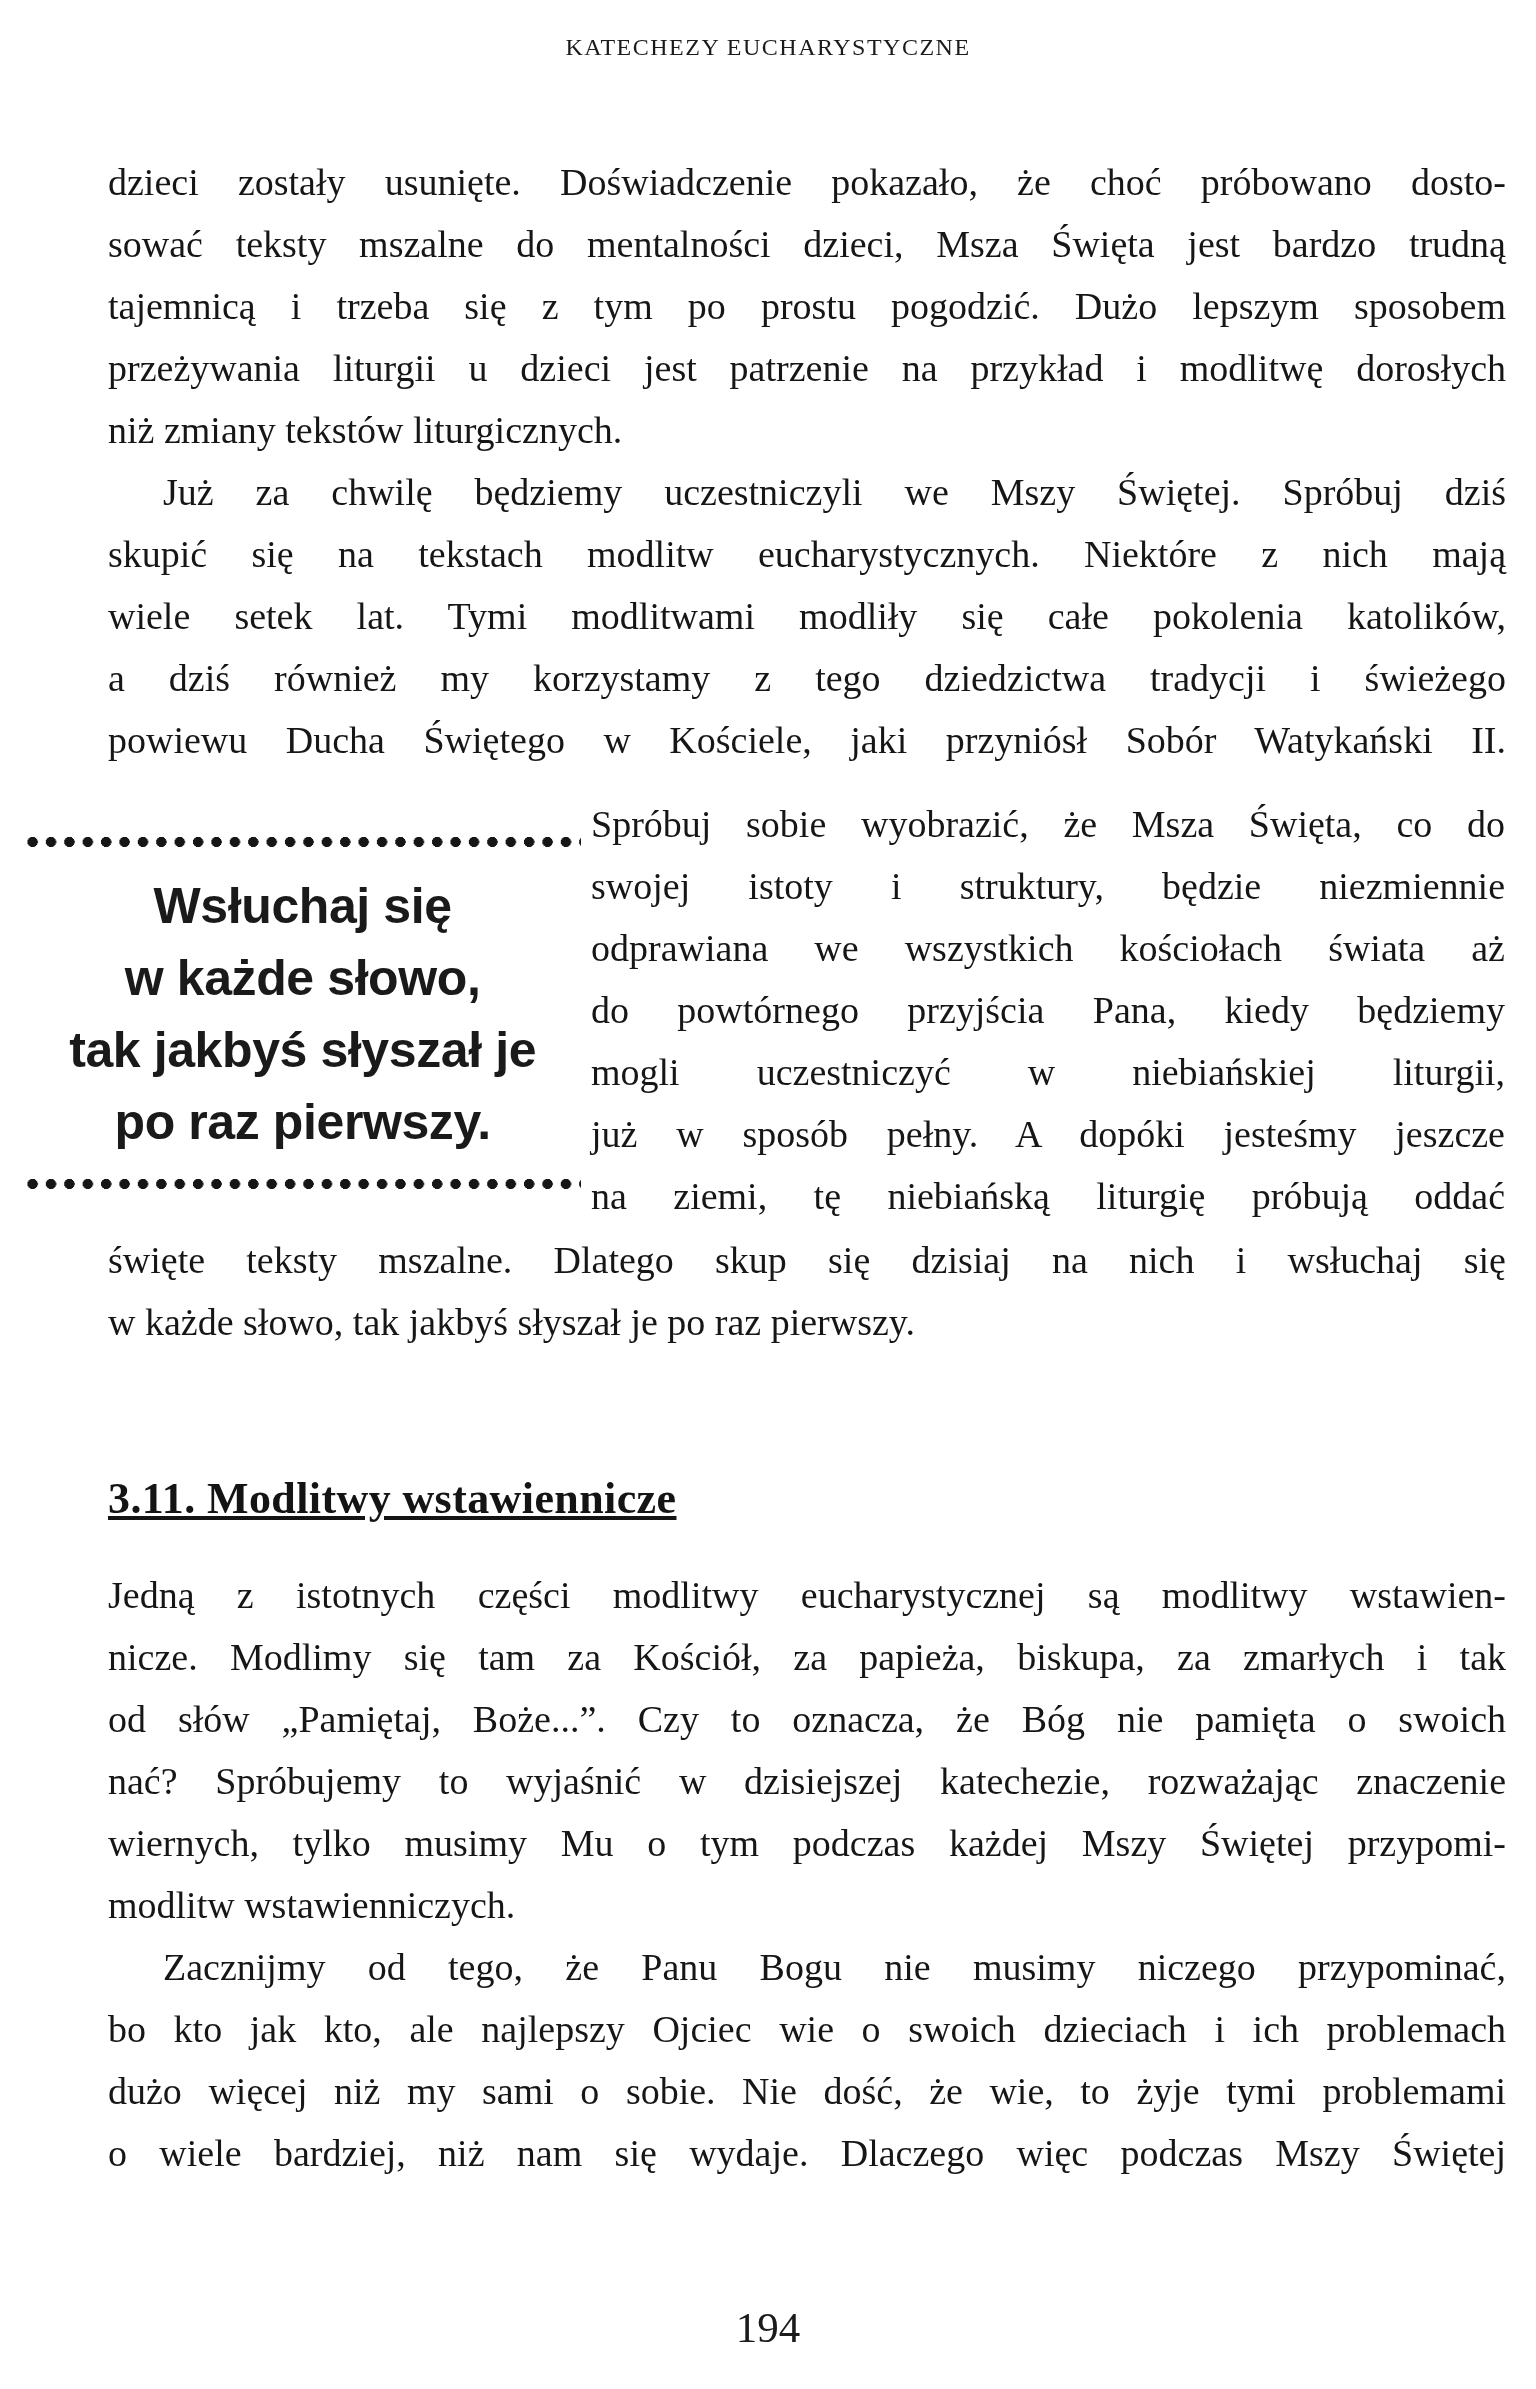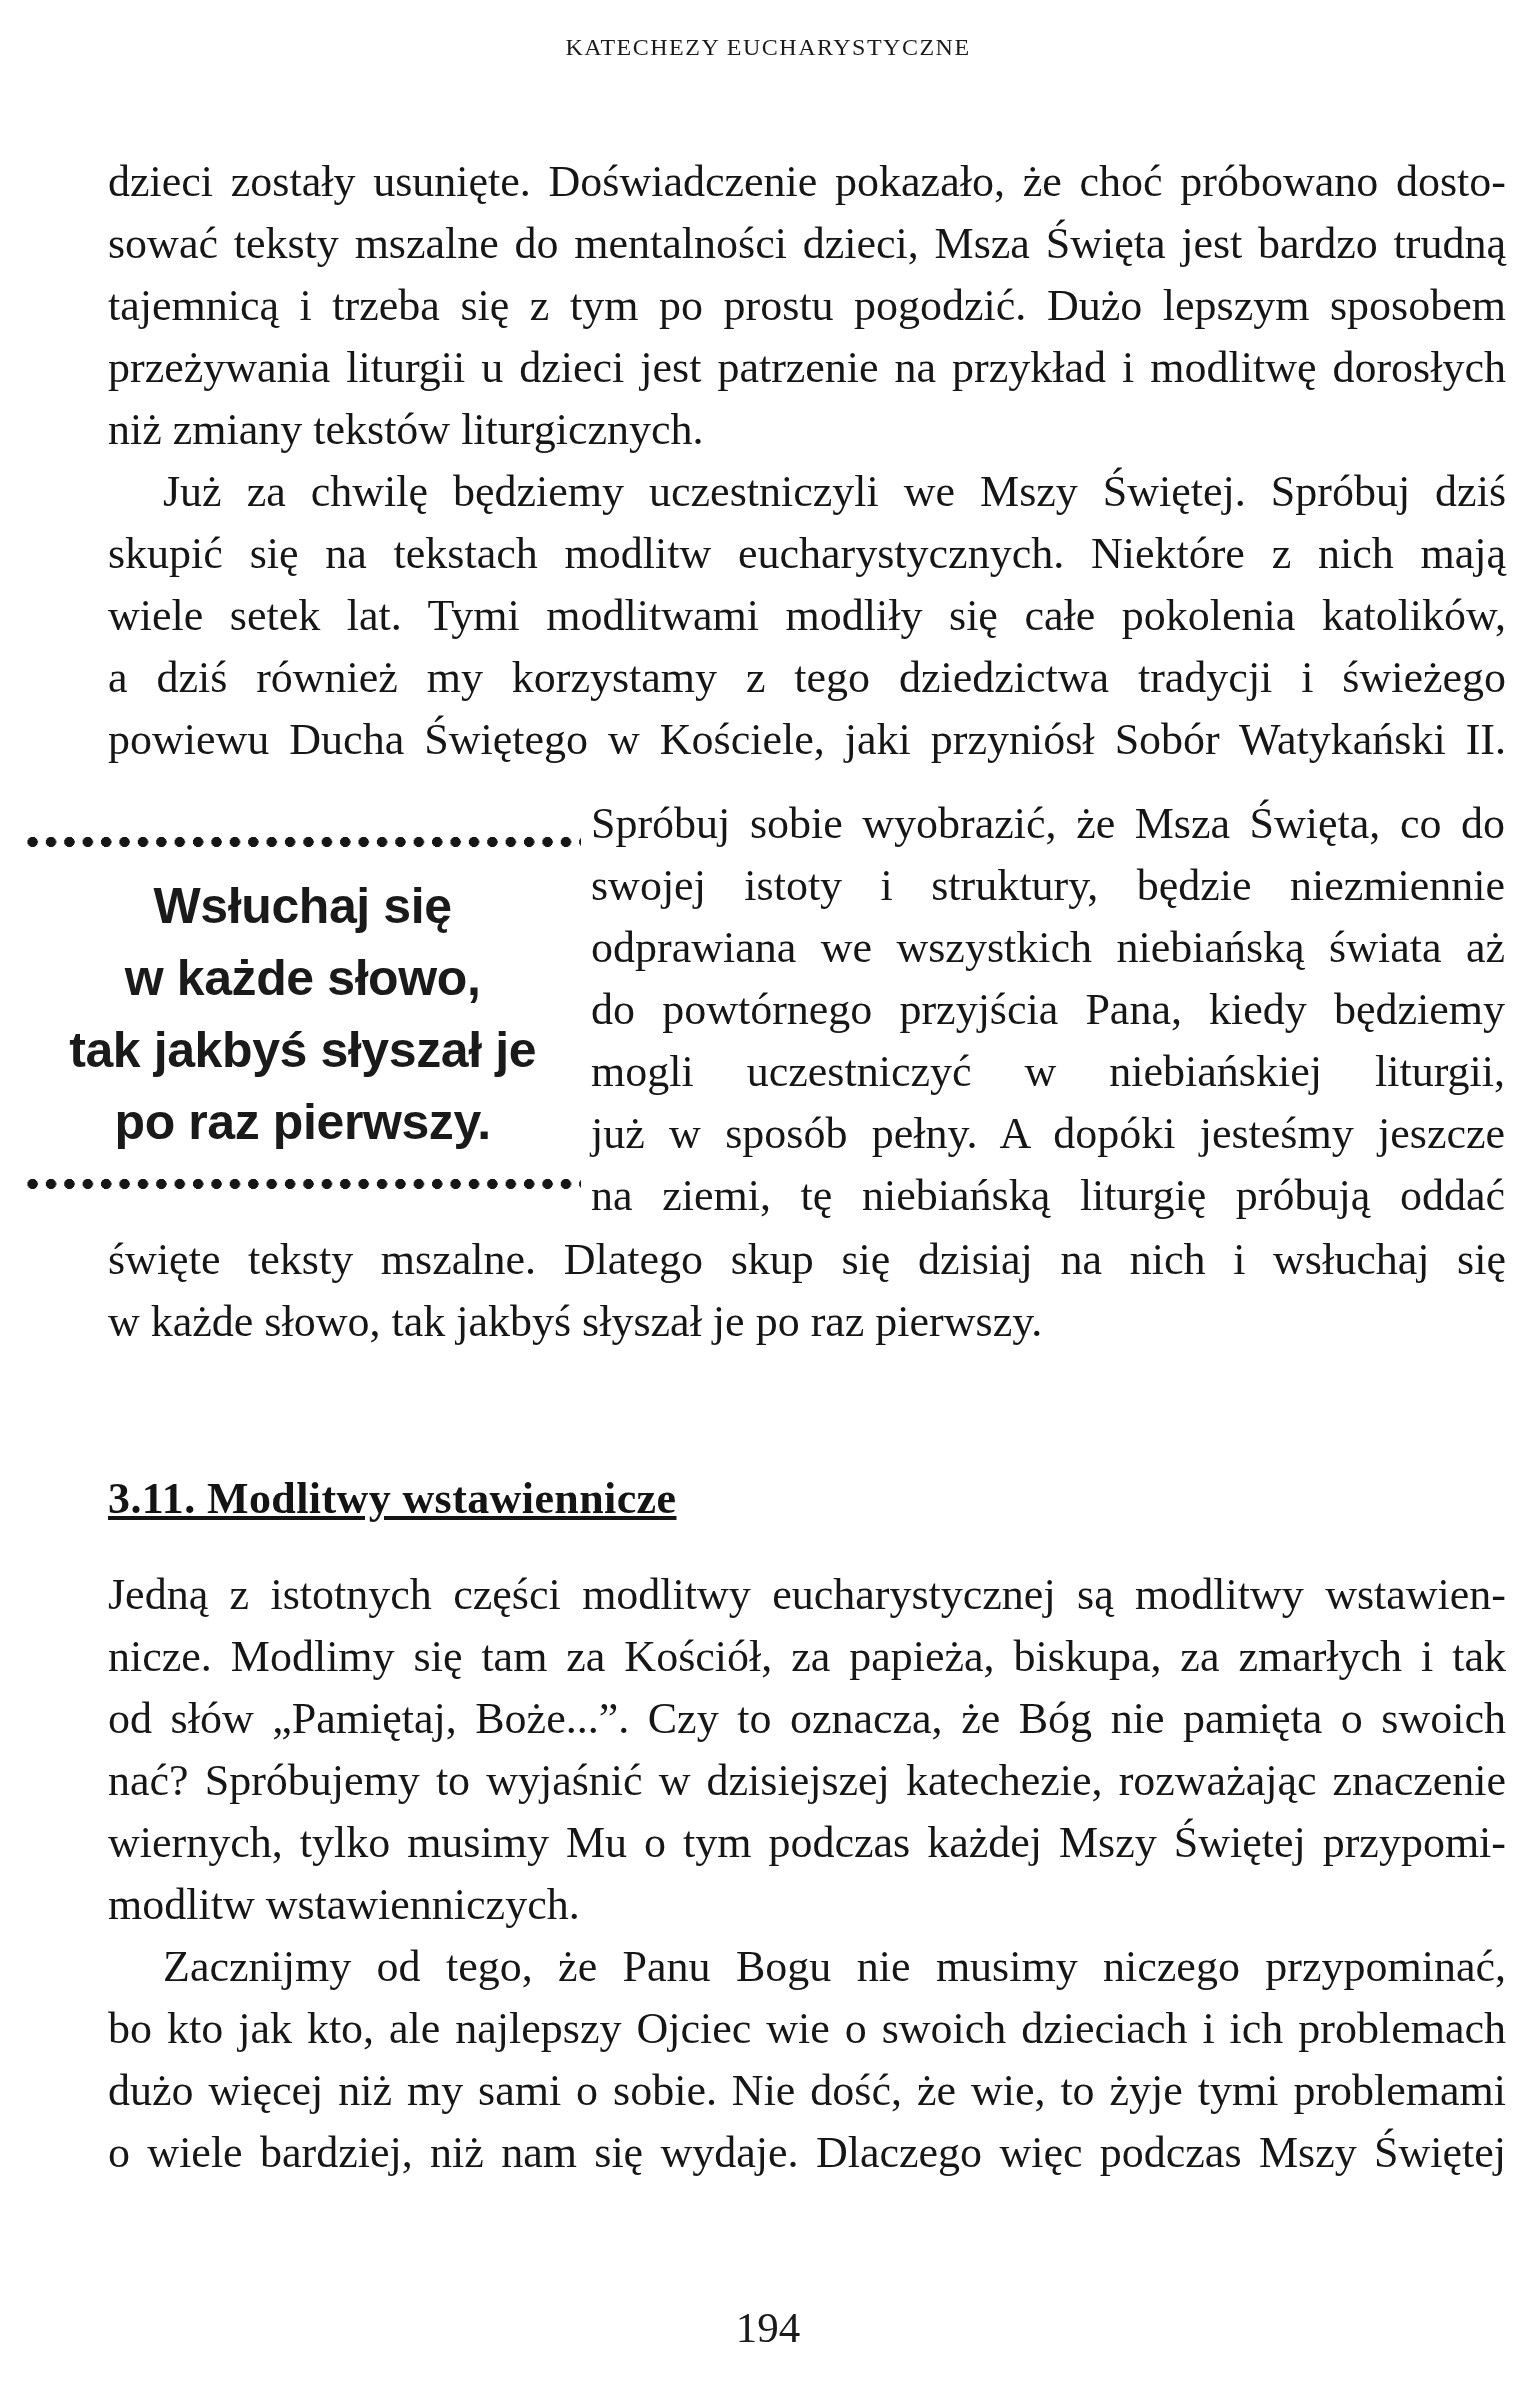--- a/index.html
+++ b/index.html
@@ -13,21 +13,21 @@
     overflow:hidden;
   }
   
   .running-head{
     position:absolute;top:34px;left:0;width:100%;
     text-align:center;
     font-size:24px;letter-spacing:1.5px;
     color:#1b1b1b;
   }
   
-  .textblock{position:absolute;font-size:44px;line-height:62px;color:#161616;}
+  .textblock{position:absolute;font-size:38px;line-height:62px;color:#161616;}
   .tb1{left:108px;top:151px;width:1398px;}
   .tb-right{left:591px;top:793px;width:914px;}
   .tb2{left:108px;top:1229px;width:1398px;}
   .tb3{left:108px;top:1564px;width:1398px;}
   .jline{text-align:justify;text-align-last:justify;}
   .lline{text-align:justify;text-align-last:left;}
   .ind{text-indent:55px;}
   
   .quote-col{
     position:absolute;left:24.6px;top:790px;width:556px;
@@ -90,21 +90,21 @@
       <div>w każde słowo,</div>
       <div>tak jakbyś słyszał je</div>
       <div>po raz pierwszy.</div>
     </div>
     <div class="dotted bottom"></div>
   </div>
 
   <div class="textblock tb-right">
     <div class="jline">Spróbuj sobie wyobrazić, że Msza Święta, co do</div>
     <div class="jline">swojej istoty i struktury, będzie niezmiennie</div>
-    <div class="jline">odprawiana we wszystkich niebiańską świata aż</div>
+    <div class="jline">odprawiana we wszystkich kościołach świata aż</div>
     <div class="jline">do powtórnego przyjścia Pana, kiedy będziemy</div>
     <div class="jline">mogli uczestniczyć w niebiańskiej liturgii,</div>
     <div class="jline">już w sposób pełny. A dopóki jesteśmy jeszcze</div>
     <div class="jline">na ziemi, tę niebiańską liturgię próbują oddać</div>
   </div>
 
   <div class="textblock tb2">
     <div class="jline">święte teksty mszalne. Dlatego skup się dzisiaj na nich i wsłuchaj się</div>
     <div class="lline">w każde słowo, tak jakbyś słyszał je po raz pierwszy.</div>
   </div>

